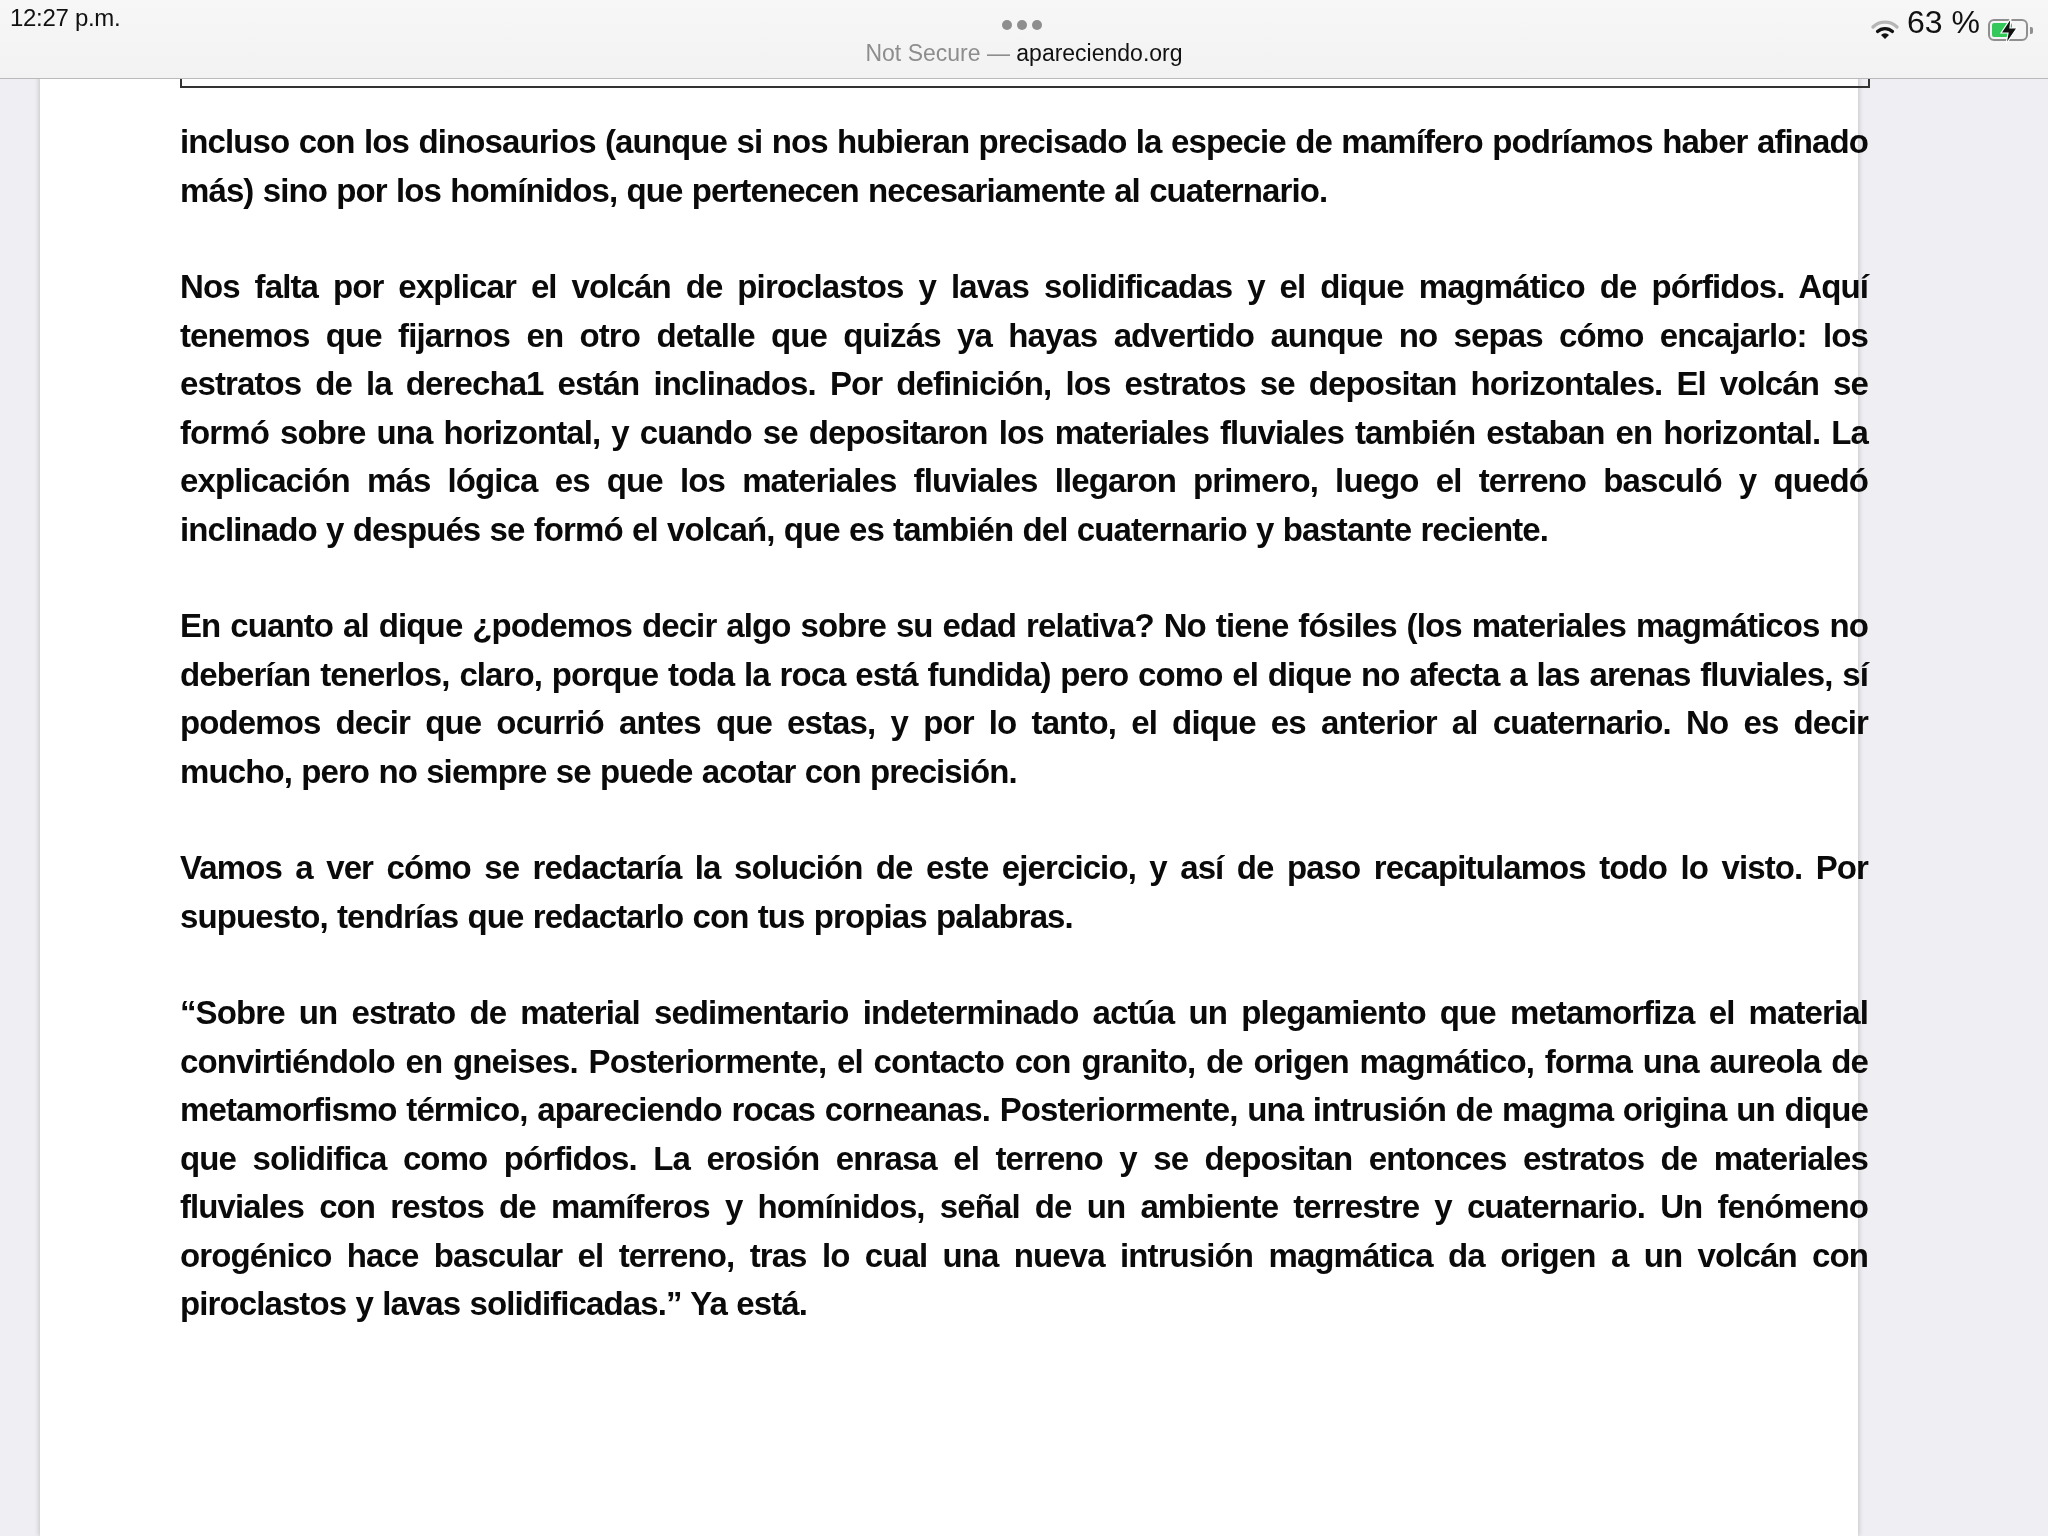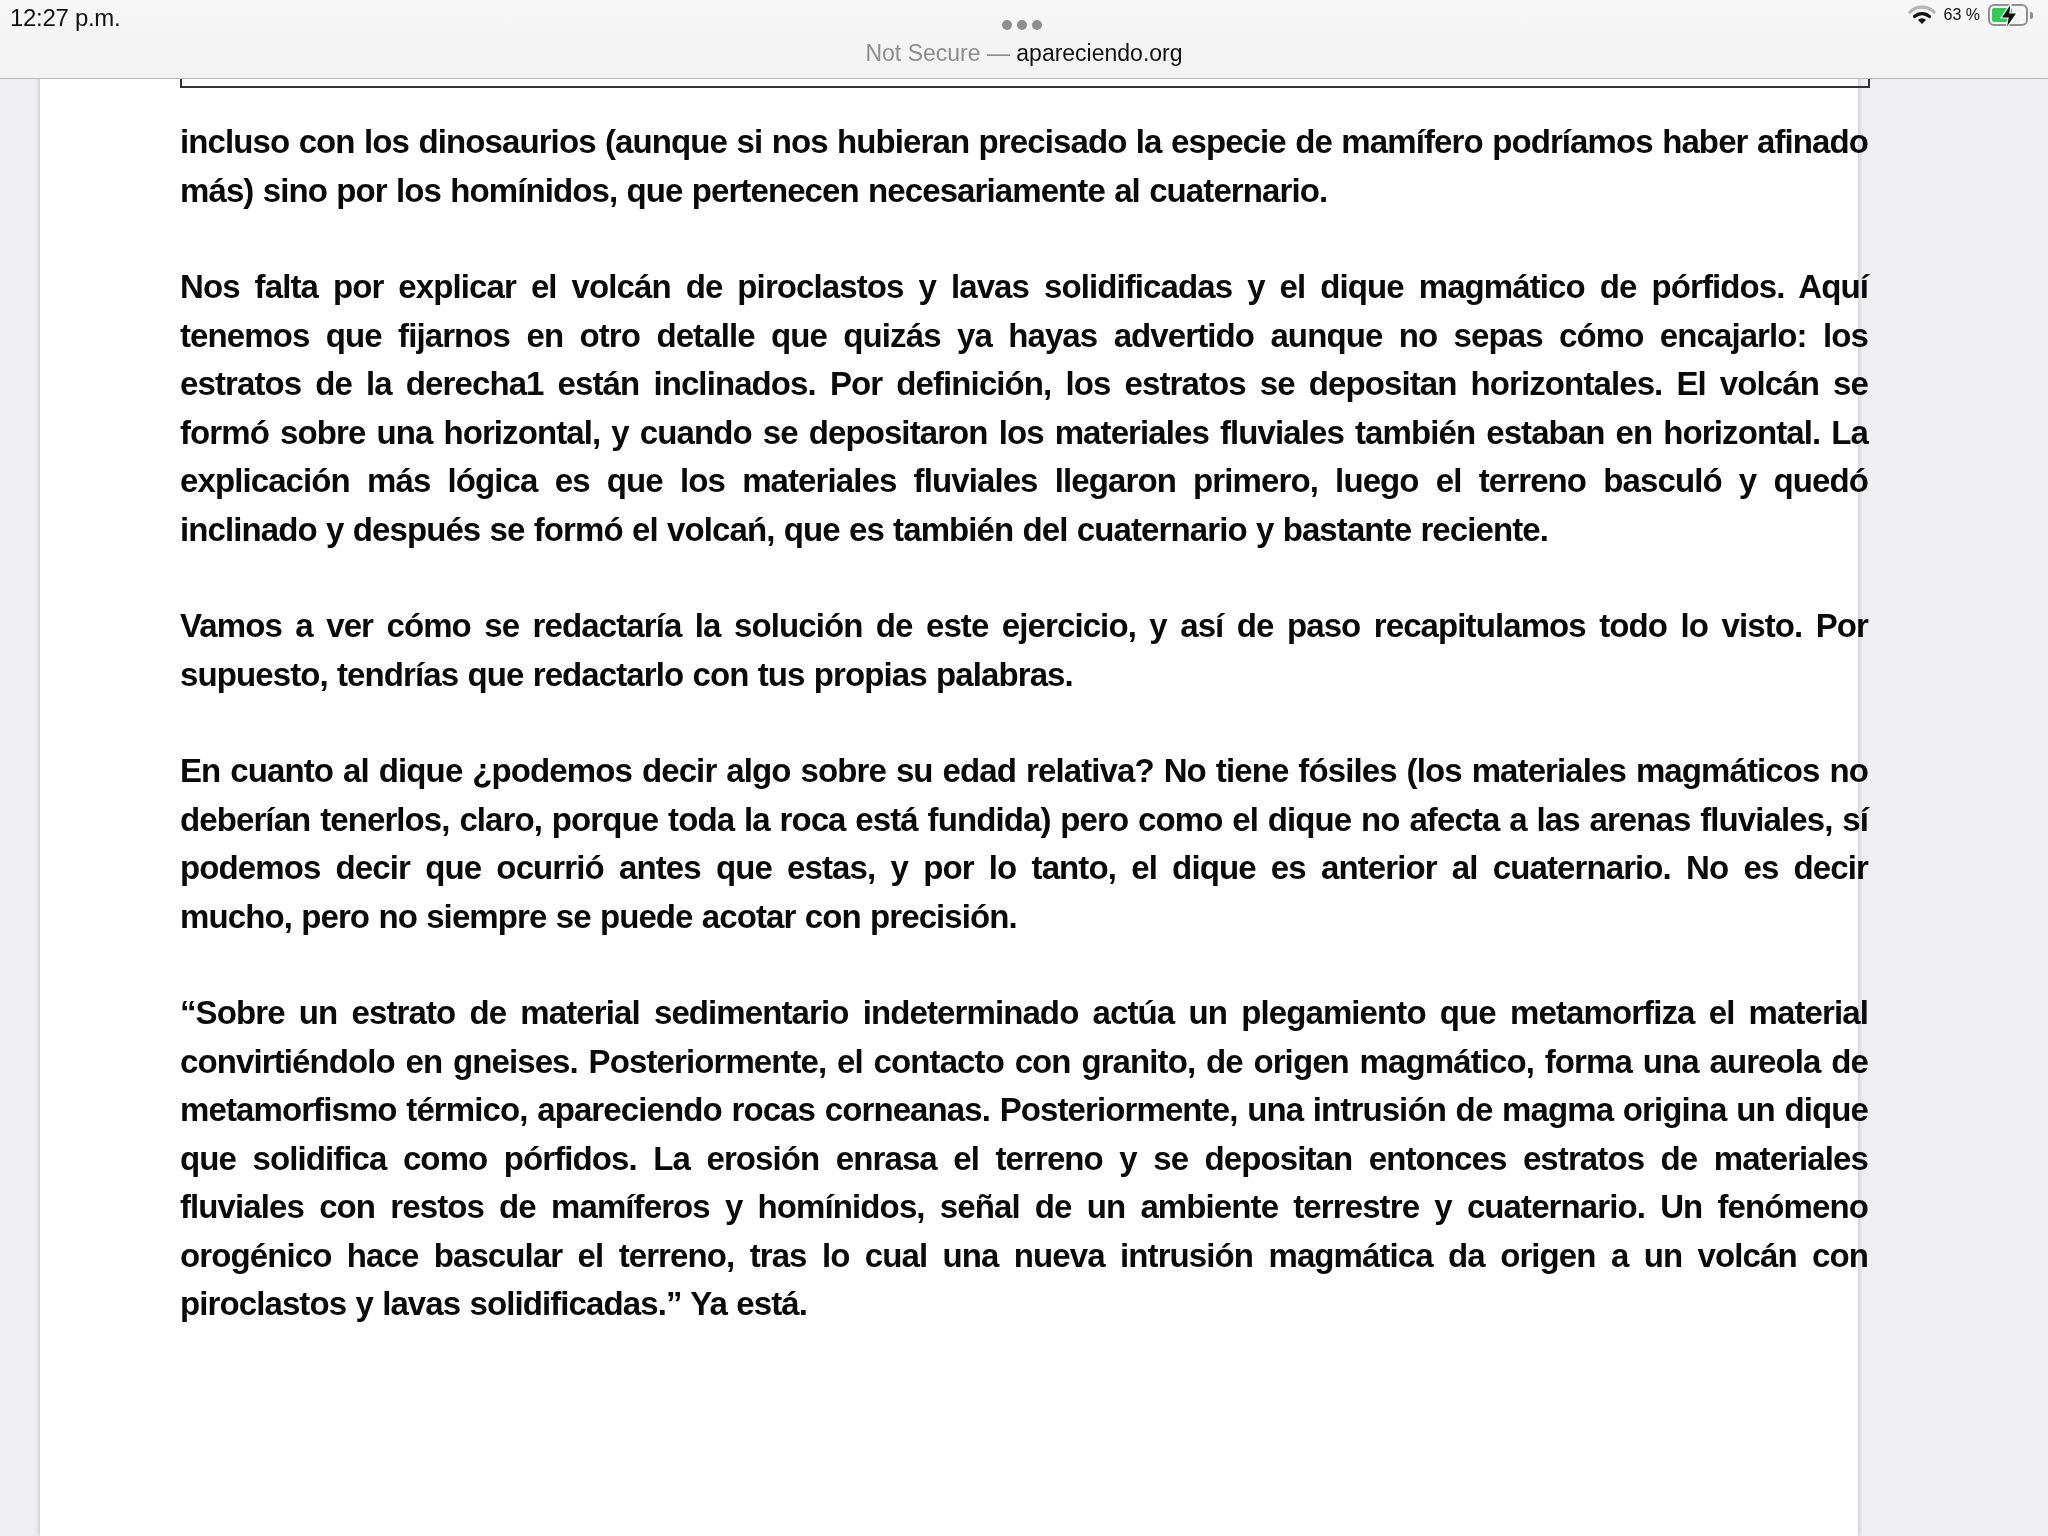--- a/index.html
+++ b/index.html
@@ -45,23 +45,23 @@
       top: 40px;
       text-align: center;
       font-size: 23px;
     }
     .url-line .not-secure { color: #8d8d8d; }
     .url-line .domain { color: #111; }
     .status-right {
       position: absolute;
       right: 16px; top: 4px;
       display: flex;
-      align-items: center;
+      align-items: flex-end;
       gap: 8px;
-      font-size: 16px;
+      font-size: 32px;
       color: #111;
     }
     .wifi { width: 28px; height: 22px; }
     .battery {
       position: relative;
       width: 40px; height: 22px;
       border: 2px solid #8f8f8f;
       border-radius: 6px;
       box-sizing: border-box;
       margin-right: 4px;
@@ -122,22 +122,22 @@
     }
   </style>
 </head>
 <body>
 
 <div class="page">
   <div class="top-box"></div>
   <div class="content">
     <p>incluso con los dinosaurios (aunque si nos hubieran precisado la especie de mamífero podríamos haber afinado más) sino por los homínidos, que pertenecen necesariamente al cuaternario.</p>
     <p>Nos falta por explicar el volcán de piroclastos y lavas solidificadas y el dique magmático de pórfidos. Aquí tenemos que fijarnos en otro detalle que quizás ya hayas advertido aunque no sepas cómo encajarlo: los estratos de la derecha1 están inclinados. Por definición, los estratos se depositan horizontales. El volcán se formó sobre una horizontal, y cuando se depositaron los materiales fluviales también estaban en horizontal. La explicación más lógica es que los materiales fluviales llegaron primero, luego el terreno basculó y quedó inclinado y después se formó el volcań, que es también del cuaternario y bastante reciente.</p>
+    <p>En cuanto al dique ¿podemos decir algo sobre su edad relativa? No tiene fósiles (los materiales magmáticos no deberían tenerlos, claro, porque toda la roca está fundida) pero como el dique no afecta a las arenas fluviales, sí podemos decir que ocurrió antes que estas, y por lo tanto, el dique es anterior al cuaternario. No es decir mucho, pero no siempre se puede acotar con precisión.</p>
     <p>Vamos a ver cómo se redactaría la solución de este ejercicio, y así de paso recapitulamos todo lo visto. Por supuesto, tendrías que redactarlo con tus propias palabras.</p>
-    <p>En cuanto al dique ¿podemos decir algo sobre su edad relativa? No tiene fósiles (los materiales magmáticos no deberían tenerlos, claro, porque toda la roca está fundida) pero como el dique no afecta a las arenas fluviales, sí podemos decir que ocurrió antes que estas, y por lo tanto, el dique es anterior al cuaternario. No es decir mucho, pero no siempre se puede acotar con precisión.</p>
     <p>“Sobre un estrato de material sedimentario indeterminado actúa un plegamiento que metamorfiza el material convirtiéndolo en gneises. Posteriormente, el contacto con granito, de origen magmático, forma una aureola de metamorfismo térmico, apareciendo rocas corneanas. Posteriormente, una intrusión de magma origina un dique que solidifica como pórfidos. La erosión enrasa el terreno y se depositan entonces estratos de materiales fluviales con restos de mamíferos y homínidos, señal de un ambiente terrestre y cuaternario. Un fenómeno orogénico hace bascular el terreno, tras lo cual una nueva intrusión magmática da origen a un volcán con piroclastos y lavas solidificadas.” Ya está.</p>
   </div>
 </div>
 
 <div class="status-bar">
   <span class="time">12:27 p.m.</span>
 
   <div class="dots">
     <span></span>
     <span></span>

